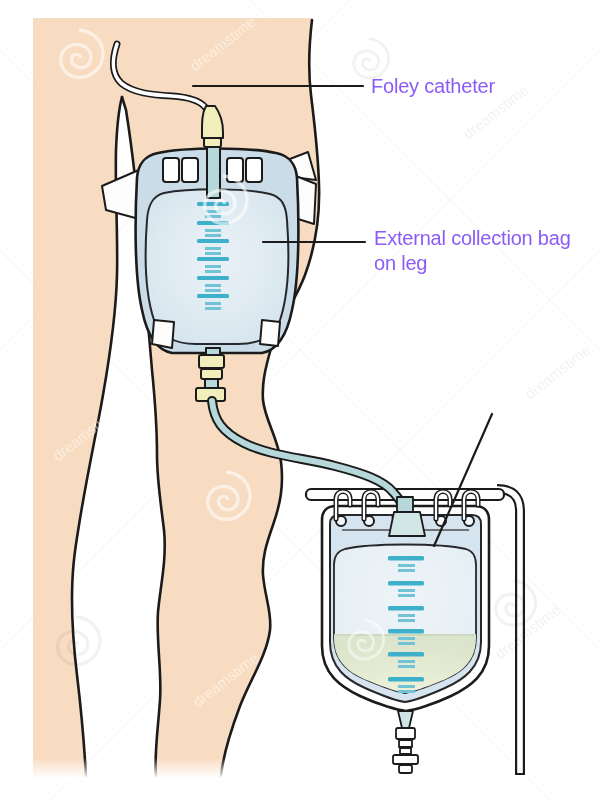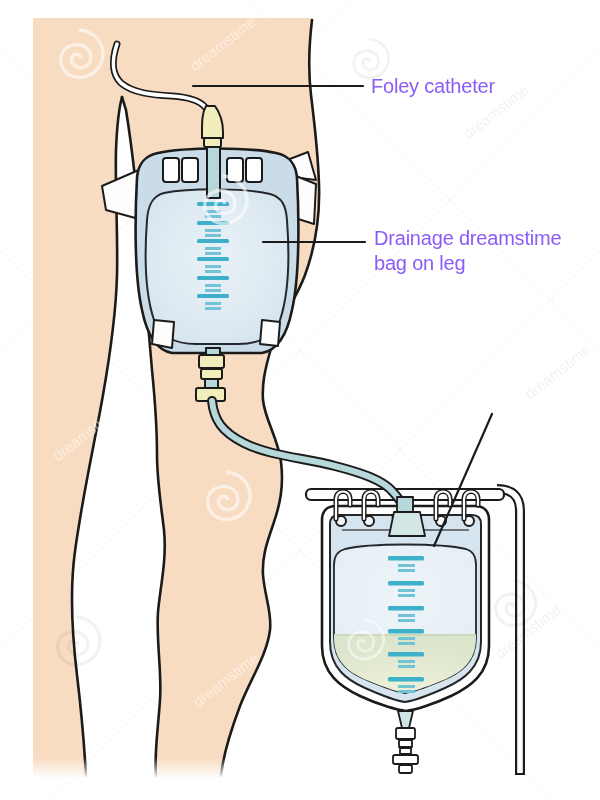--- a/index.html
+++ b/index.html
@@ -245,14 +245,14 @@
     <text transform="translate(58,462) rotate(-38)" fill="rgba(255,255,255,0.5)">dreamstime</text>
     <text transform="translate(530,400) rotate(-38)" fill="rgba(0,0,0,0.06)">dreamstime</text>
     <text transform="translate(198,708) rotate(-38)" fill="rgba(255,255,255,0.5)">dreamstime</text>
     <text transform="translate(500,660) rotate(-38)" fill="rgba(0,0,0,0.06)">dreamstime</text>
   </g>
 
   <rect x="20" y="758" width="330" height="24" fill="url(#gradFade)"></rect>
 </svg>
 
 <div class="label" id="label-foley">Foley catheter</div>
-<div class="label" id="label-drainage">Drainage dreamstime bag on leg</div>
+<div class="label" id="label-drainage">External collection bag on leg</div>
 </div>
 
 </body></html>

